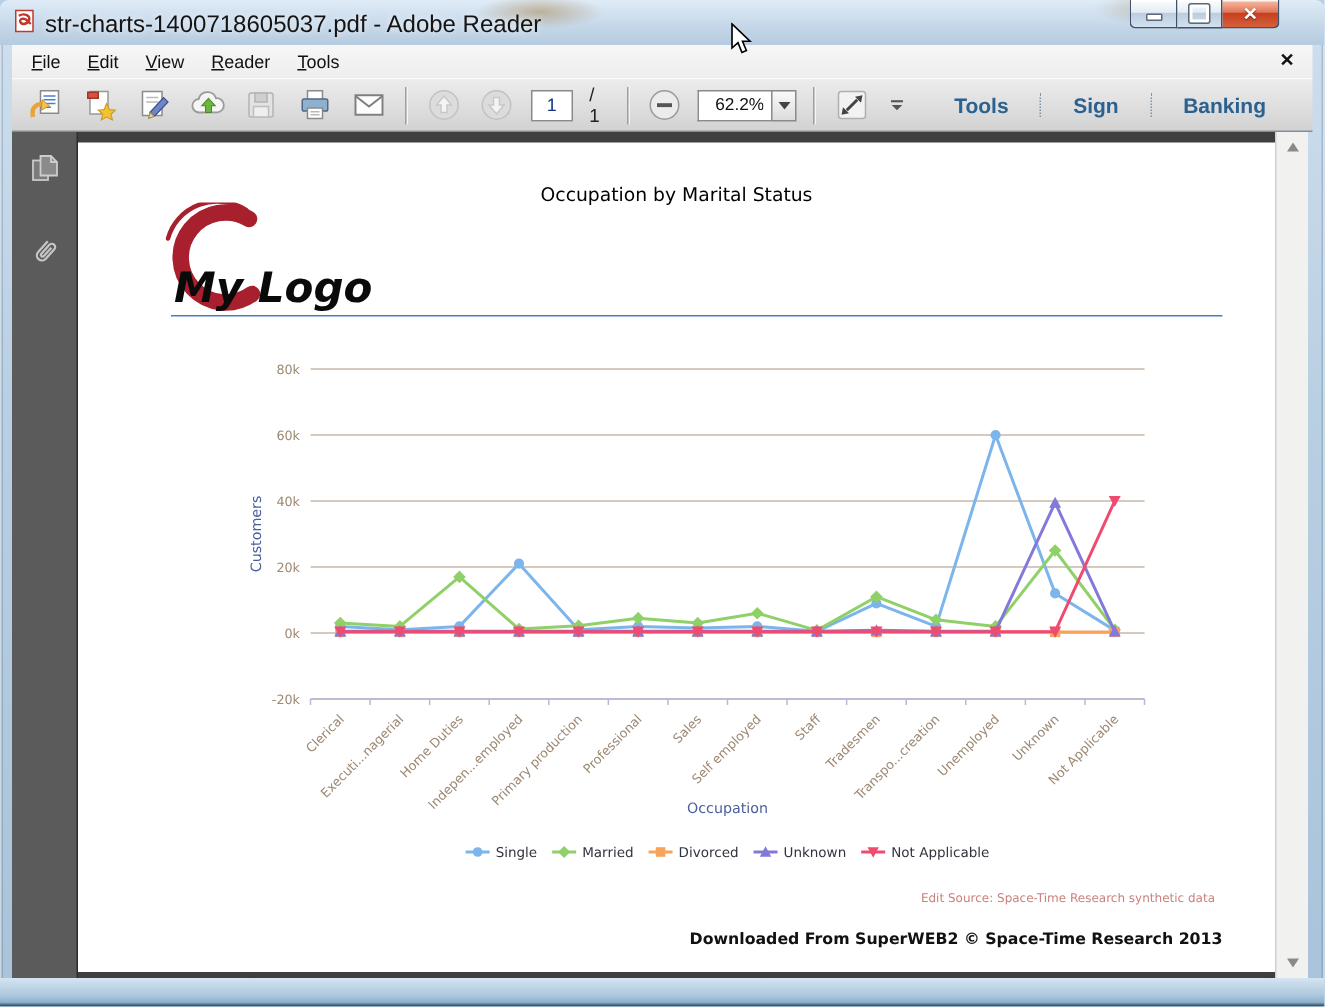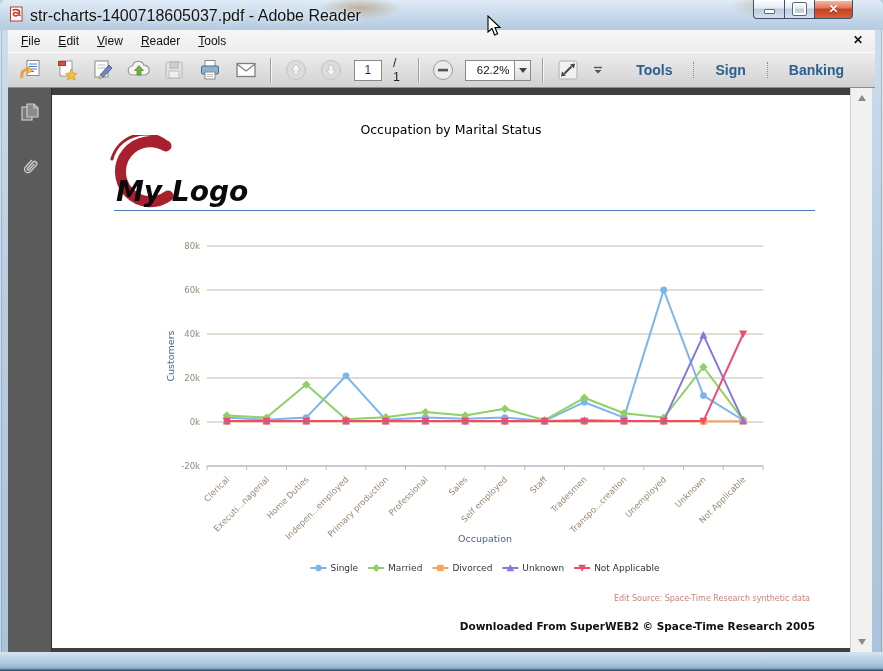--- a/index.html
+++ b/index.html
@@ -383,21 +383,21 @@
                 <line x1="191.921875" x2="207.921875" y1="338" y2="338" stroke="#8279db" stroke-width="2"></line>
                 <path d="M199.921875 334.2L203.72187499999998 341.2L196.12187500000002 341.2Z" fill="#8279db"></path>
                 <text font-family="DejaVu Sans, sans-serif" x="211.921875" y="341" font-size="9" fill="#333340">Unknown</text>
                 <line x1="263.703125" x2="279.703125" y1="338" y2="338" stroke="#ef4b70" stroke-width="2"></line>
                 <path d="M271.703125 341.8L275.503125 334.8L267.903125 334.8Z" fill="#ef4b70"></path>
                 <text font-family="DejaVu Sans, sans-serif" x="283.703125" y="341" font-size="9" fill="#333340">Not Applicable</text>
               </g>
             </svg>
         </div>
         <div class="datasource">Edit Source: Space-Time Research synthetic data</div>
-        <div class="doc-footer">Downloaded From SuperWEB2 © Space-Time Research 2005</div>
+        <div class="doc-footer">Downloaded From SuperWEB2 © Space-Time Research 2013</div>
       </div>
     </div>
 
     <div class="scrollbar">
       <div class="scroll-up">
           <div class="tri-up"></div>
         </div>
       <div class="scroll-down">
           <div class="tri-down"></div>
         </div>

